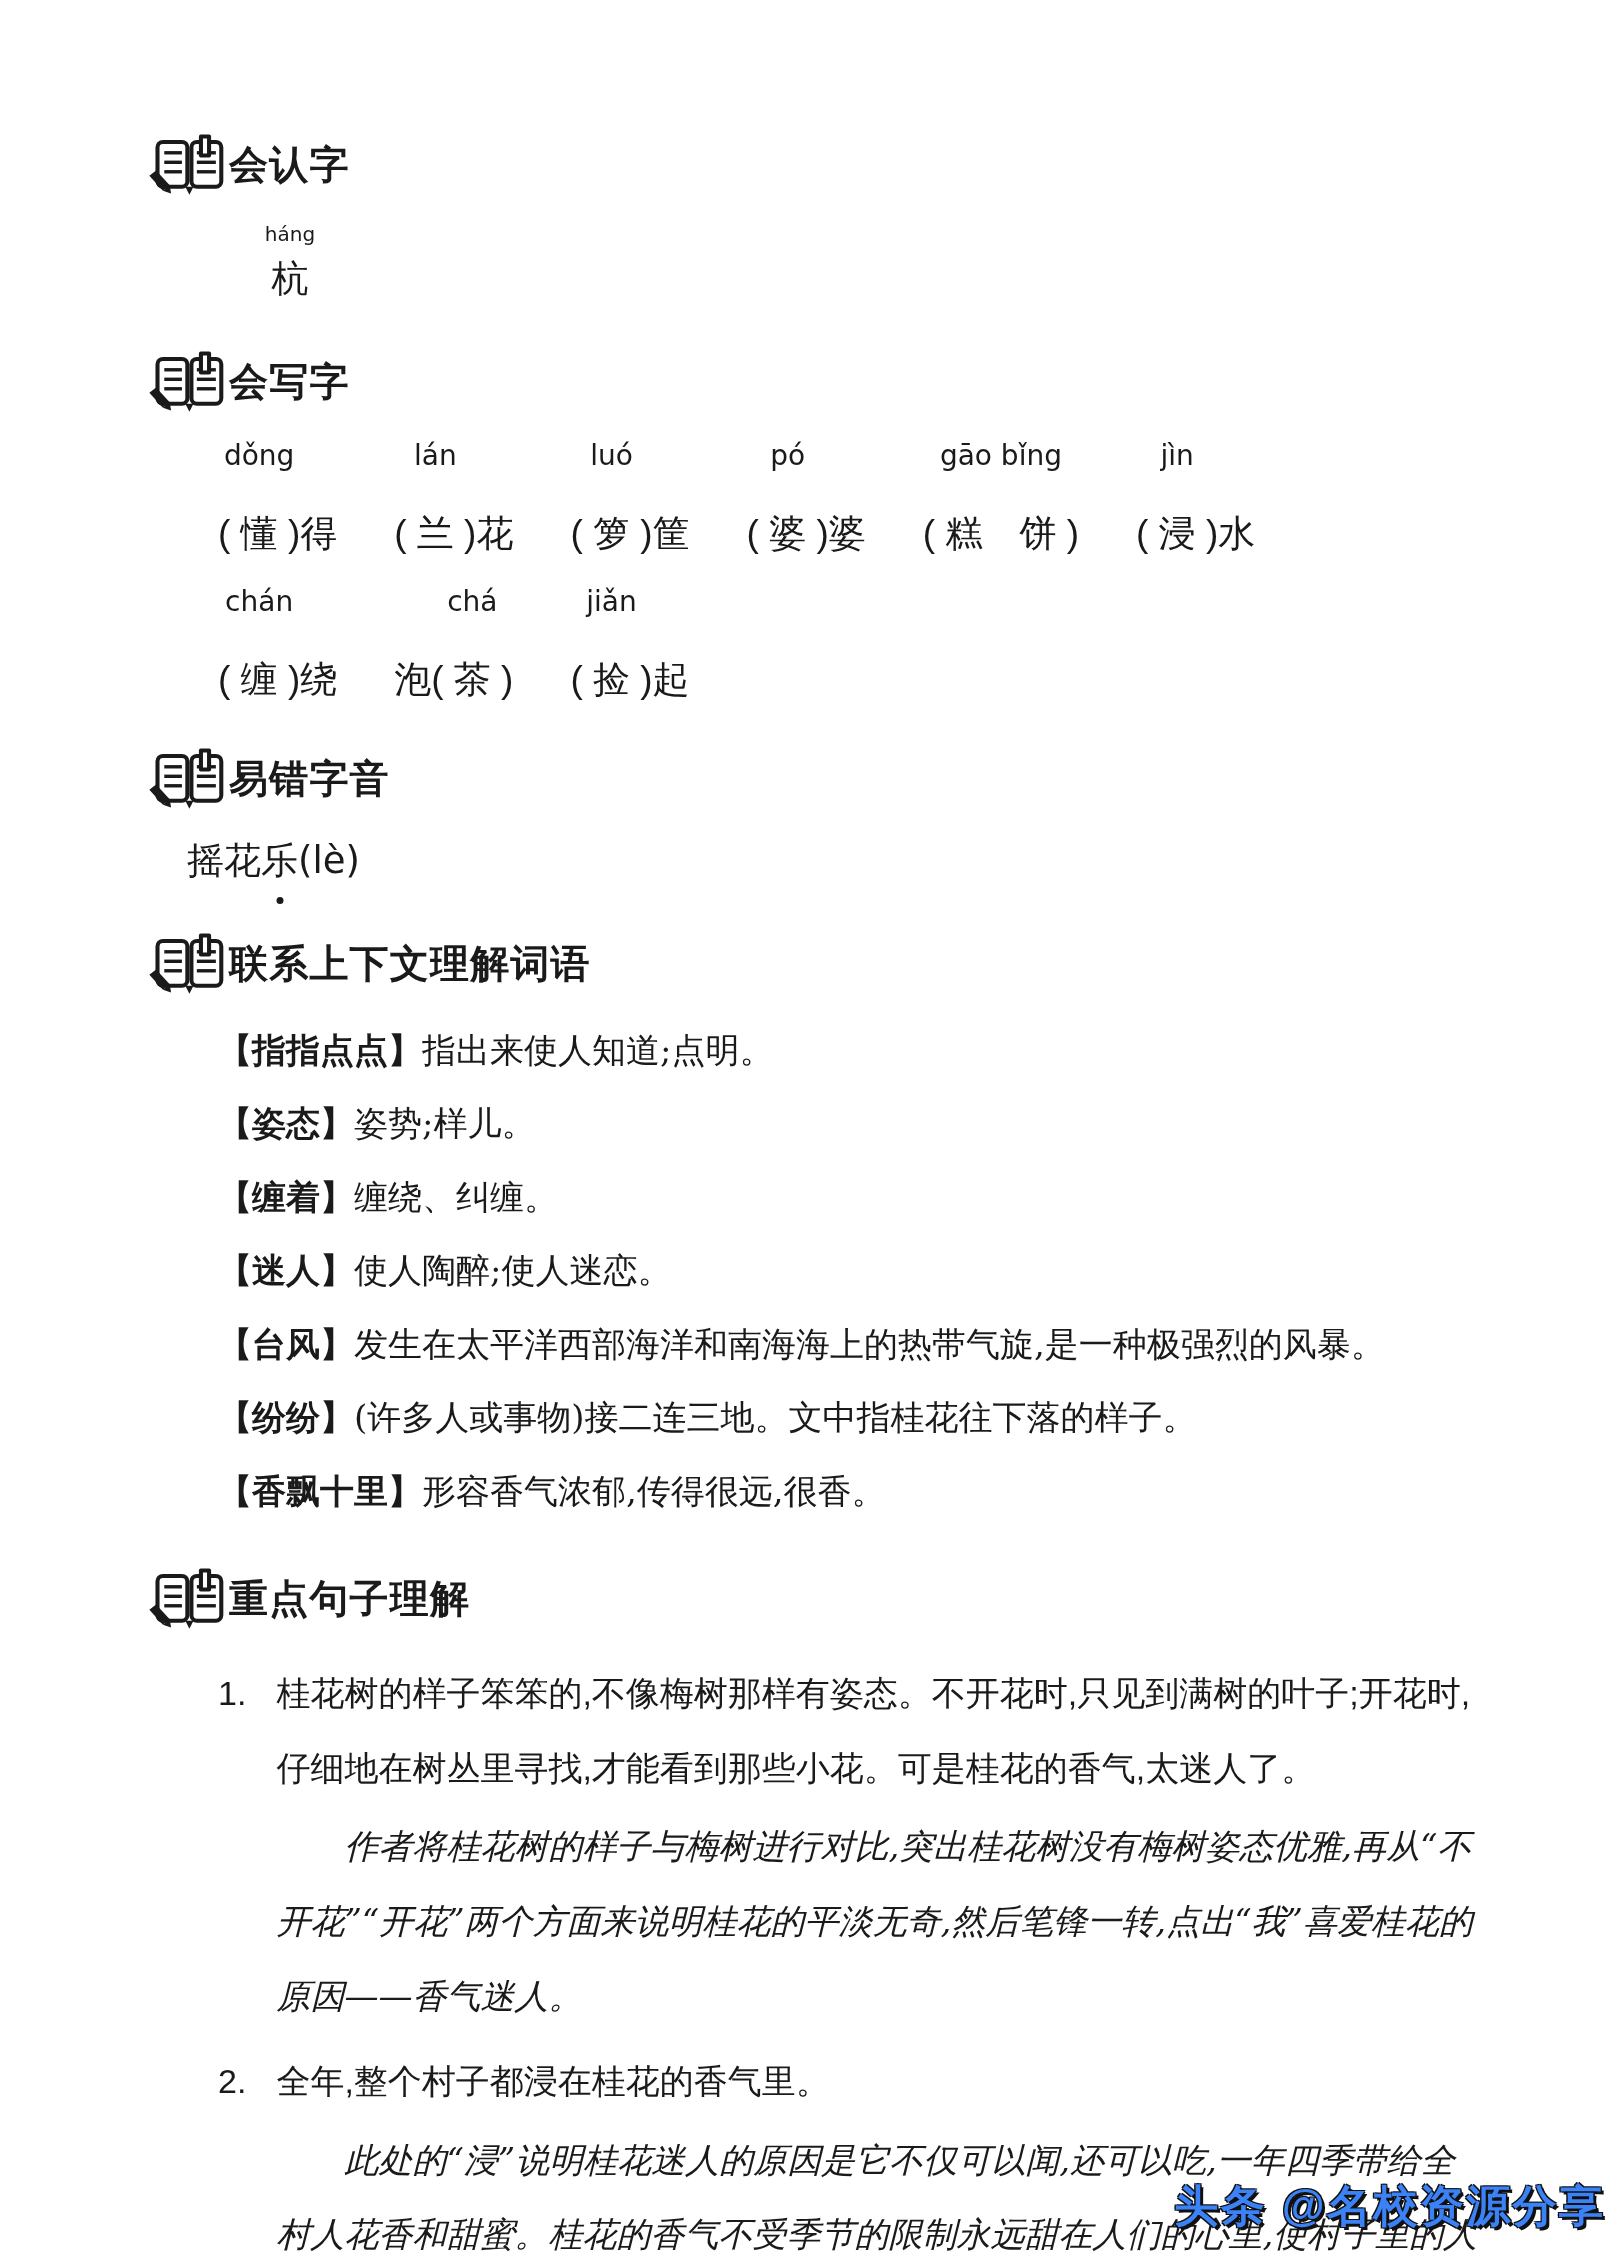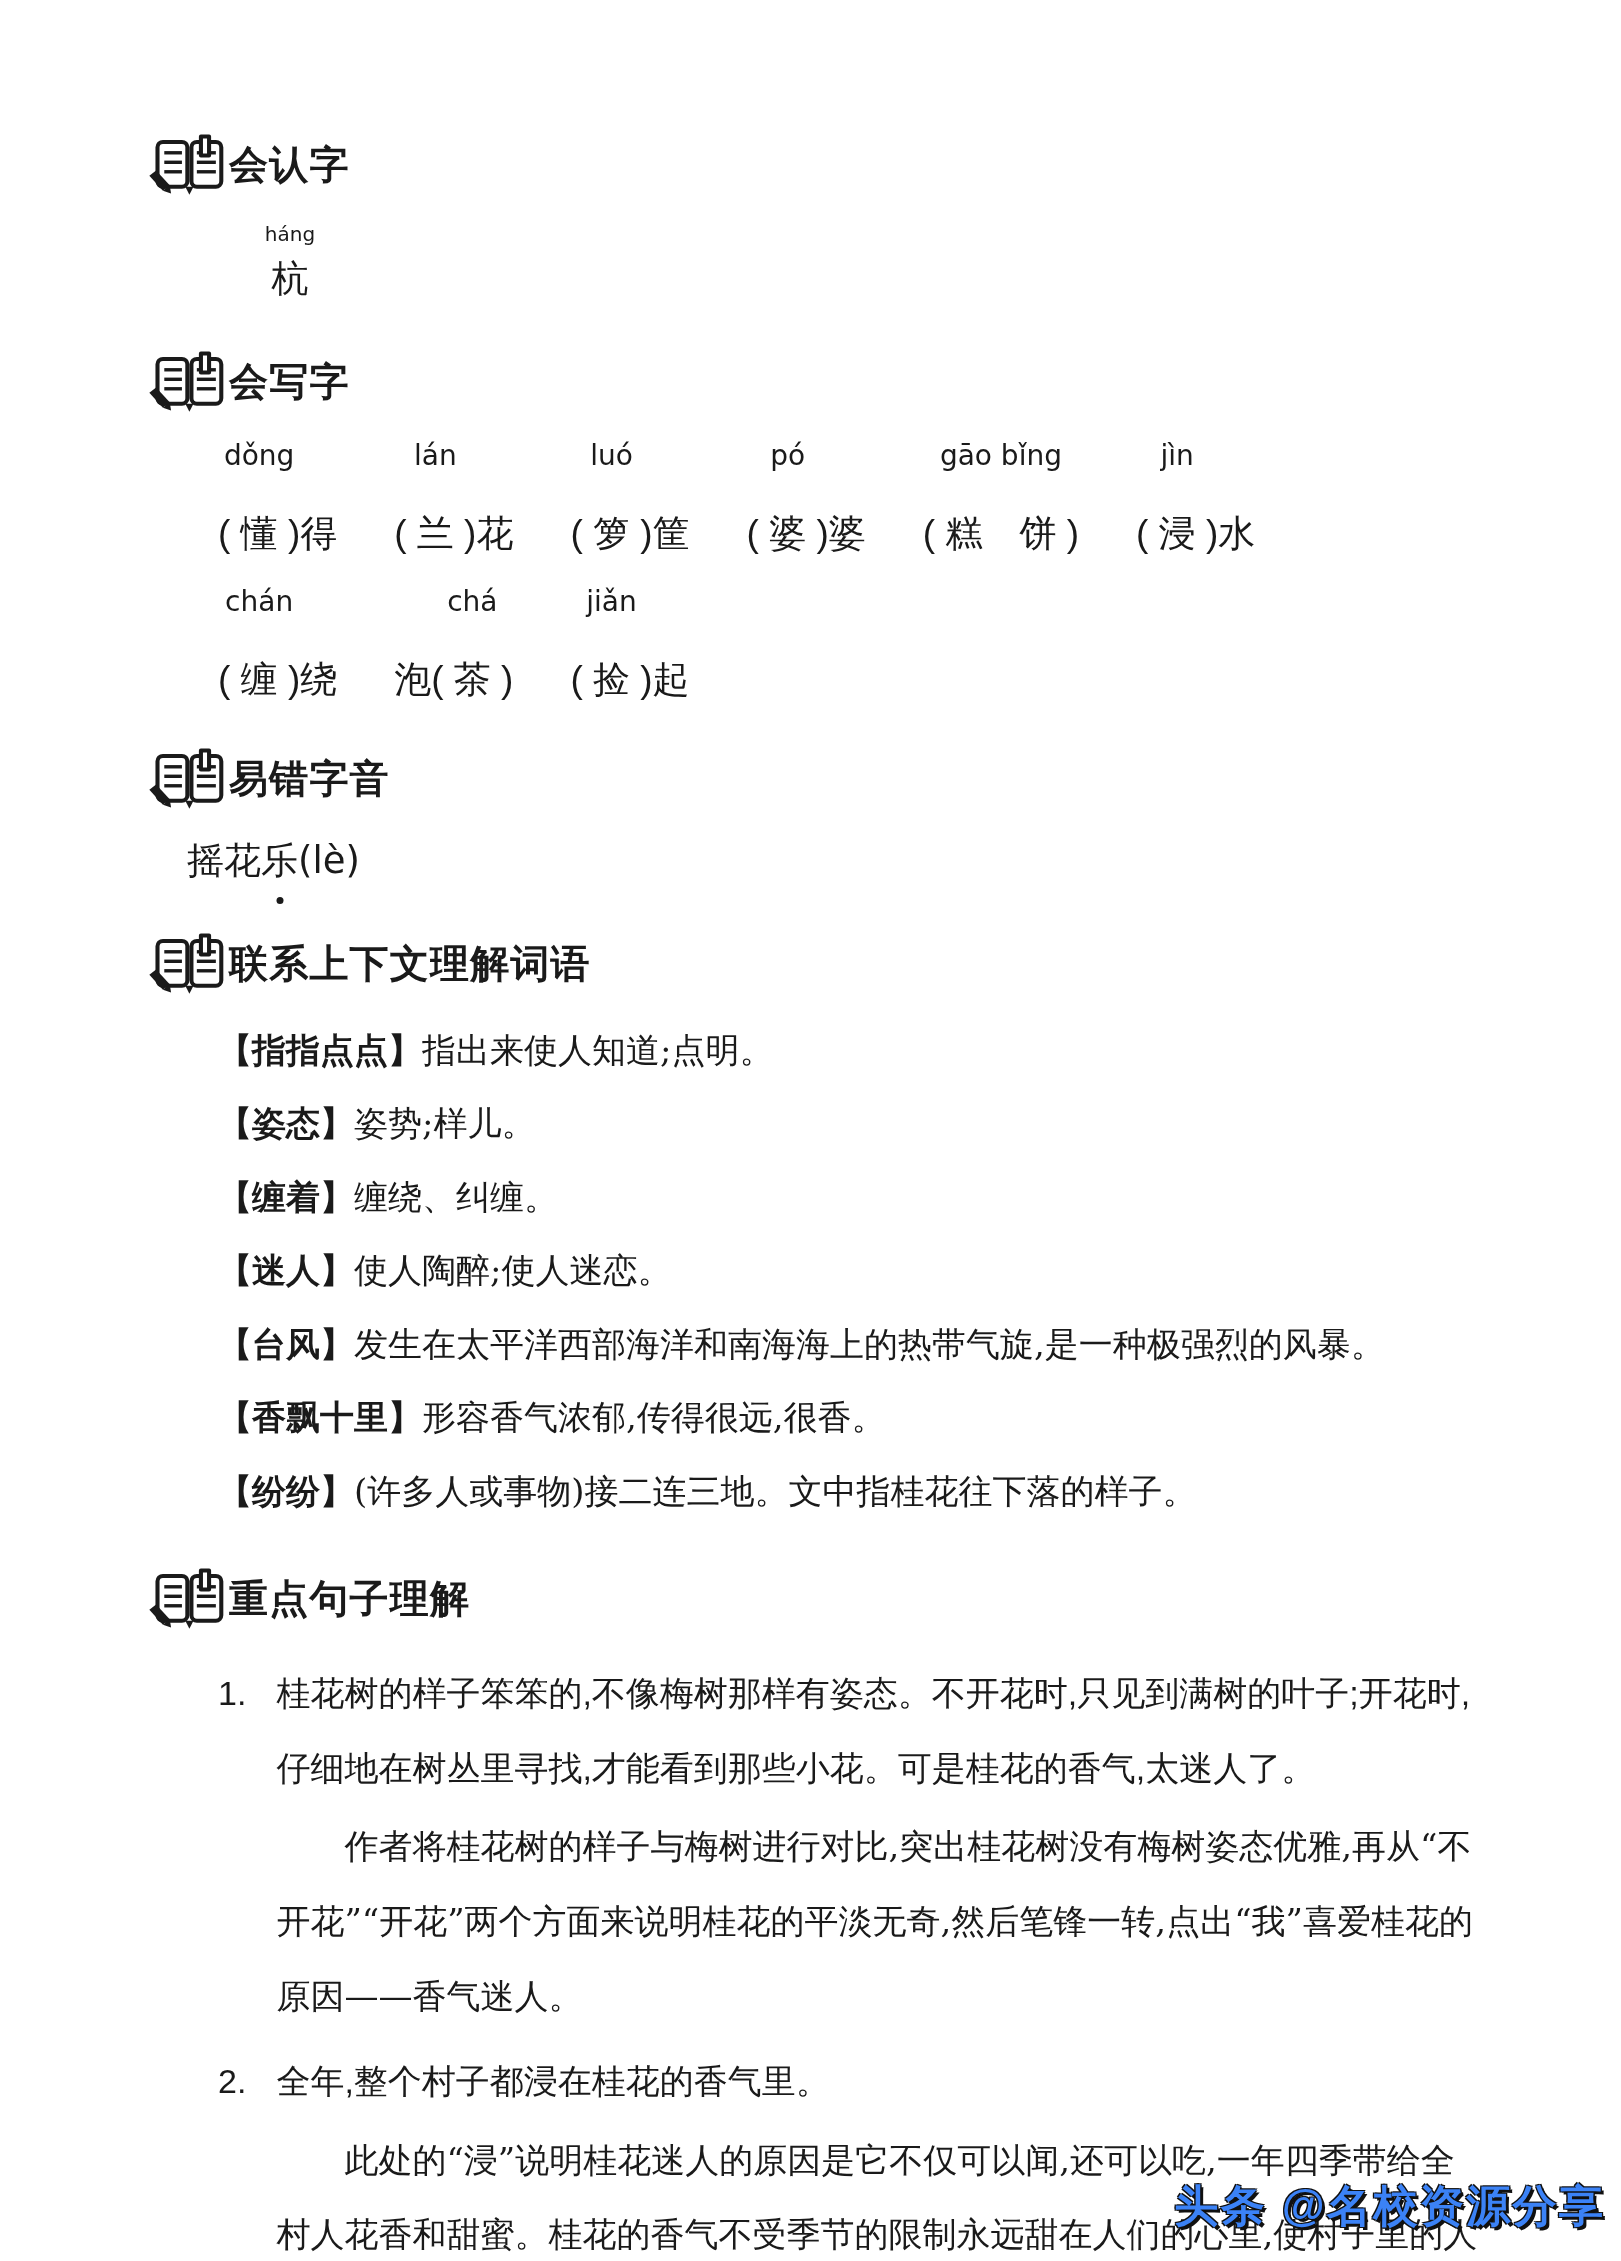--- a/index.html
+++ b/index.html
@@ -63,21 +63,21 @@
   .def-text { font-family: "DejaVu Serif", serif; }
 
   
   .juzi-list { margin-left: 70px; }
   .juzi-item { display: flex; gap: 15.4px; }
   .juzi-num { flex: none; width: 43px; font-size: 34px; line-height: 2.2; }
   .juzi-body { max-width: 1213px; }
   .juzi-sentence { font-size: 34px; line-height: 2.2; }
   .juzi-analysis {
     font-size: 34px; line-height: 2.2; text-indent: 2em;
-    font-family: "DejaVu Serif", serif; margin: 3.5px 0 10.6px 0;
+    font-family: "DejaVu Serif", serif; margin: 3.5px 0 10.6px 0; font-style: italic;
   }
 
   
   .watermark {
     position: absolute;
     right: 16.6px;
     bottom: 25px;
     font-size: 44px;
     font-weight: 700;
     letter-spacing: 2.4px;
@@ -242,24 +242,24 @@
     <div class="def-item">
       <span class="def-term">【缠着】</span><span class="def-text">缠绕、纠缠。</span>
     </div>
     <div class="def-item">
       <span class="def-term">【迷人】</span><span class="def-text">使人陶醉;使人迷恋。</span>
     </div>
     <div class="def-item">
       <span class="def-term">【台风】</span><span class="def-text">发生在太平洋西部海洋和南海海上的热带气旋,是一种极强烈的风暴。</span>
     </div>
     <div class="def-item">
+      <span class="def-term">【纷纷】</span><span class="def-text">(许多人或事物)接二连三地。文中指桂花往下落的样子。</span>
+    </div>
+    <div class="def-item">
       <span class="def-term">【香飘十里】</span><span class="def-text">形容香气浓郁,传得很远,很香。</span>
-    </div>
-    <div class="def-item">
-      <span class="def-term">【纷纷】</span><span class="def-text">(许多人或事物)接二连三地。文中指桂花往下落的样子。</span>
     </div>
   </div>
 
   <div class="section-header">
     <span class="hdr-icon">
       <svg viewBox="0 0 112 92">
           <use href="#book-pencil"></use>
         </svg>
     </span>
     <span>重点句子理解</span>

